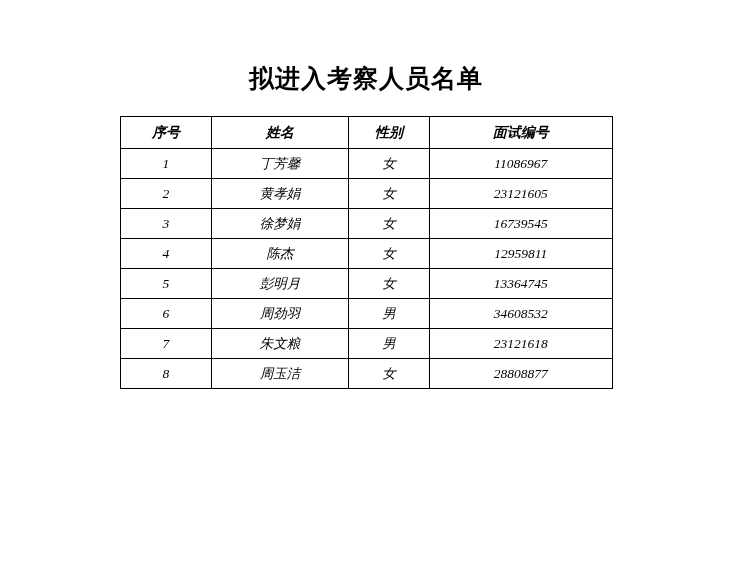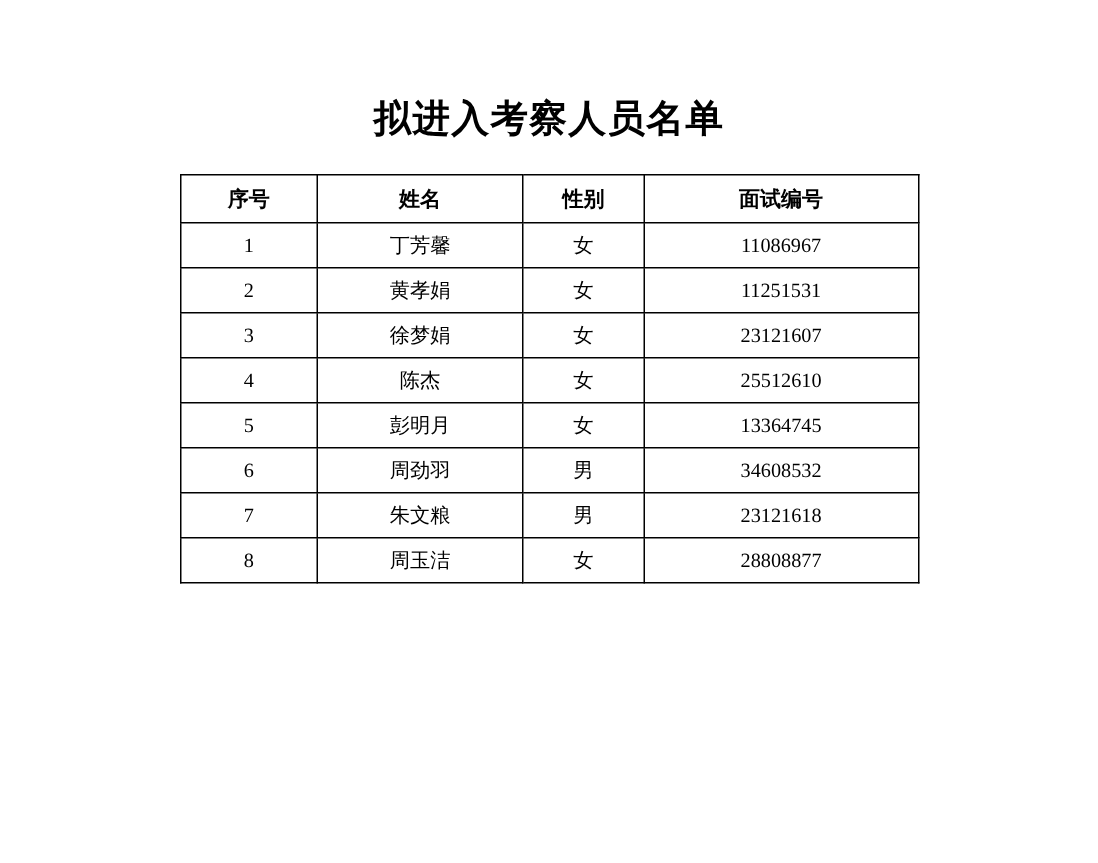--- a/index.html
+++ b/index.html
@@ -41,20 +41,21 @@
   }
   table.roster th,
   table.roster td {
     border: 1px solid #000000;
     text-align: center;
     vertical-align: middle;
     height: 29px;
     font-size: 13.5px;
     font-family: "Liberation Serif", "DejaVu Serif", serif;
     padding: 0 2px;
+    font-style: italic;
   }
   table.roster th {
     font-weight: bold;
     font-size: 14px;
     height: 31px;
   }
   col.c-index { width: 86px; }
   col.c-name  { width: 128px; }
   col.c-sex   { width: 76px; }
   col.c-id    { width: 171px; }
@@ -88,33 +89,33 @@
         <tr>
           <td class="num">1</td>
           <td>丁芳馨</td>
           <td>女</td>
           <td class="idnum">11086967</td>
         </tr>
         <tr>
           <td class="num">2</td>
           <td>黄孝娟</td>
           <td>女</td>
-          <td class="idnum">11251531</td>
+          <td class="idnum">23121605</td>
         </tr>
         <tr>
           <td class="num">3</td>
           <td>徐梦娟</td>
           <td>女</td>
-          <td class="idnum">23121607</td>
+          <td class="idnum">16739545</td>
         </tr>
         <tr>
           <td class="num">4</td>
           <td>陈杰</td>
           <td>女</td>
-          <td class="idnum">25512610</td>
+          <td class="idnum">12959811</td>
         </tr>
         <tr>
           <td class="num">5</td>
           <td>彭明月</td>
           <td>女</td>
           <td class="idnum">13364745</td>
         </tr>
         <tr>
           <td class="num">6</td>
           <td>周劲羽</td>

